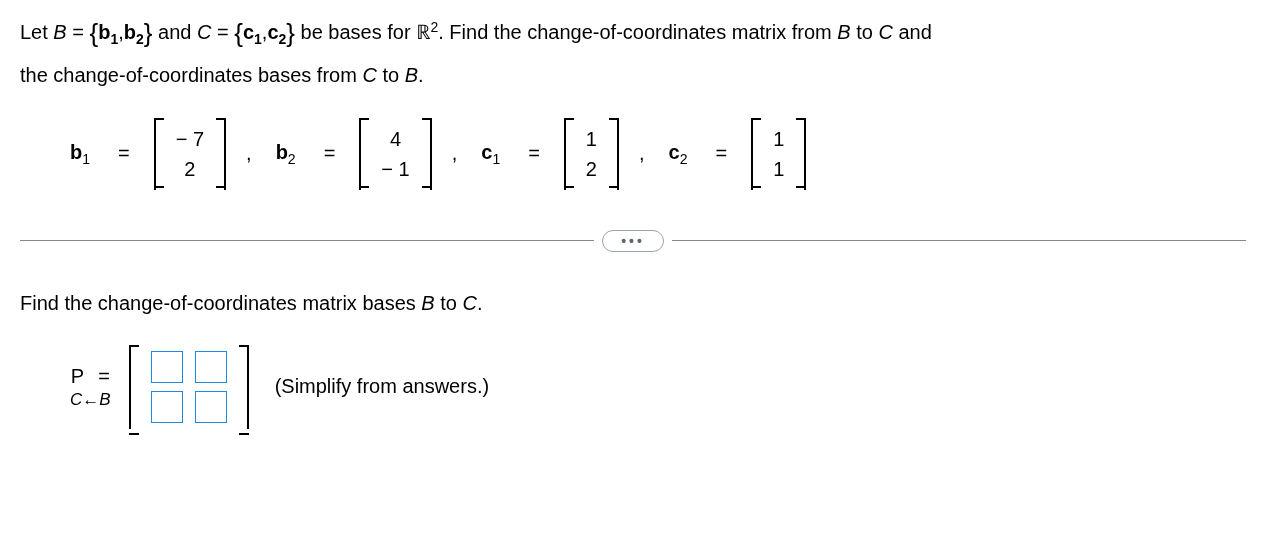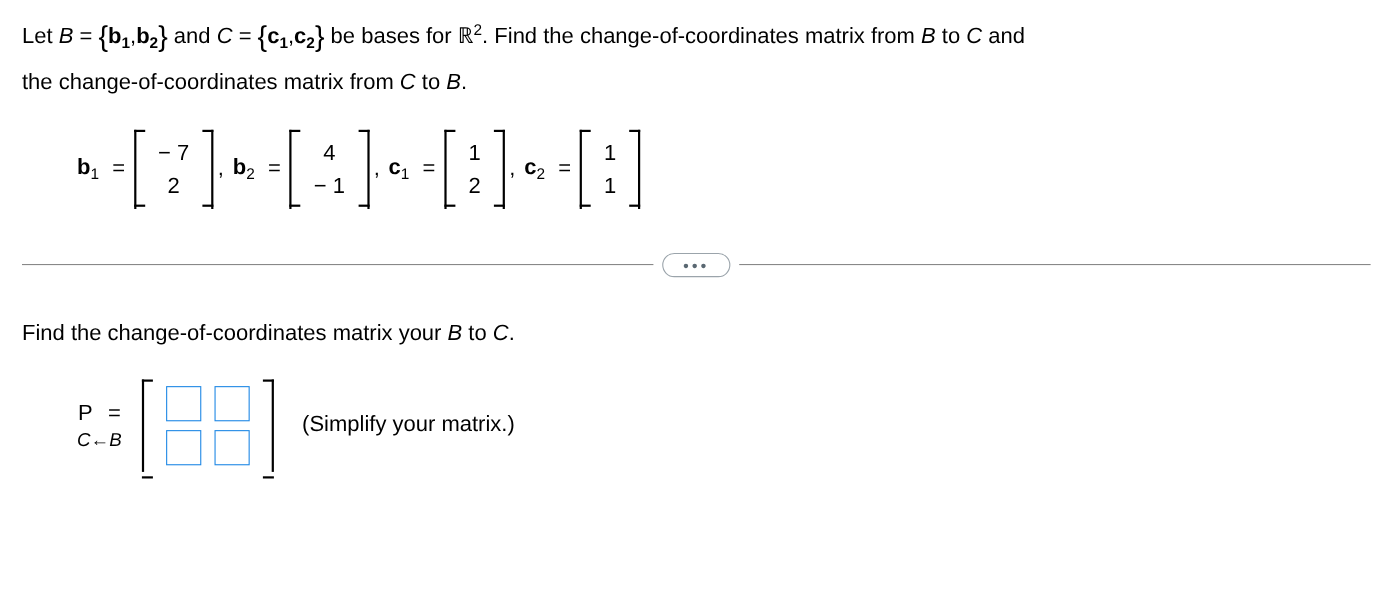--- a/index.html
+++ b/index.html
@@ -39,21 +39,21 @@
     }
     .dbl-r {
       font-family: 'Cambria Math', 'Times New Roman', serif;
     }
     .vectors-row {
       display: flex;
       align-items: center;
       margin-left: 50px;
       margin-top: 25px;
       margin-bottom: 40px;
-      gap: 0;
+      gap: 16px;
     }
     .vec-label {
       font-weight: bold;
       margin-right: 6px;
     }
     .vec-label .sub {
       font-weight: normal;
     }
     .eq-sign {
       margin: 0 6px;
@@ -197,21 +197,21 @@
     .m90 {
       --h: 90px;
     }
   </style>
 </head>
 <body>
 
 <div class="problem-text">
   <span>Let </span><span class="italic">B</span><span> = </span><span class="set-brace">{</span><span class="bold"><span>b</span><span class="sub">1</span></span>,<span class="bold"><span>b</span><span class="sub">2</span></span><span class="set-brace">}</span><span> and </span><span class="italic">C</span><span> = </span><span class="set-brace">{</span><span class="bold"><span>c</span><span class="sub">1</span></span>,<span class="bold"><span>c</span><span class="sub">2</span></span><span class="set-brace">}</span><span> be bases for </span><span class="dbl-r">ℝ</span><span class="sup">2</span><span>. Find the change-of-coordinates matrix from </span><span class="italic">B</span><span> to </span><span class="italic">C</span><span> and</span>
   <br>
-  <span>the change-of-coordinates matrix from </span><span class="italic">C</span><span> to </span><span class="italic">B</span><span>.</span>
+  <span>the change-of-coordinates bases from </span><span class="italic">C</span><span> to </span><span class="italic">B</span><span>.</span>
 </div>
 
 <div class="vectors-row">
   <span class="vec-label"><span>b</span><span class="sub">1</span></span>
   <span class="eq-sign">=</span>
   <div class="bracket-matrix m70">
     <div class="bracket-left" style="--h:70px"></div>
     <div class="matrix-col">
       <span>− 7</span>
       <span>2</span>
@@ -259,21 +259,21 @@
 <div class="divider-row">
   <div class="divider-line"></div>
   <div class="dots-pill">
       <span>•••</span>
     </div>
   <div class="divider-line"></div>
 </div>
 
 <div class="answer-section">
   <div class="answer-prompt">
-    <span>Find the change-of-coordinates matrix your </span><span class="italic">B</span><span> to </span><span class="italic">C</span><span>.</span>
+    <span>Find the change-of-coordinates matrix bases </span><span class="italic">B</span><span> to </span><span class="italic">C</span><span>.</span>
   </div>
 
   <div class="answer-matrix-row">
     <div class="p-label">
       <div class="p-label-top">
         <span>P</span>
         <span>=</span>
       </div>
       <div class="p-label-bottom">
         <span>C</span><span class="arrow">←</span><span>B</span>
@@ -284,15 +284,15 @@
       <div class="bracket-left" style="--h:90px"></div>
       <div class="matrix-grid">
         <div class="input-box"></div>
         <div class="input-box"></div>
         <div class="input-box"></div>
         <div class="input-box"></div>
       </div>
       <div class="bracket-right" style="--h:90px"></div>
     </div>
 
-    <span class="simplify-text">(Simplify your matrix.)</span>
+    <span class="simplify-text">(Simplify from answers.)</span>
   </div>
 </div>
 
 </body></html>

